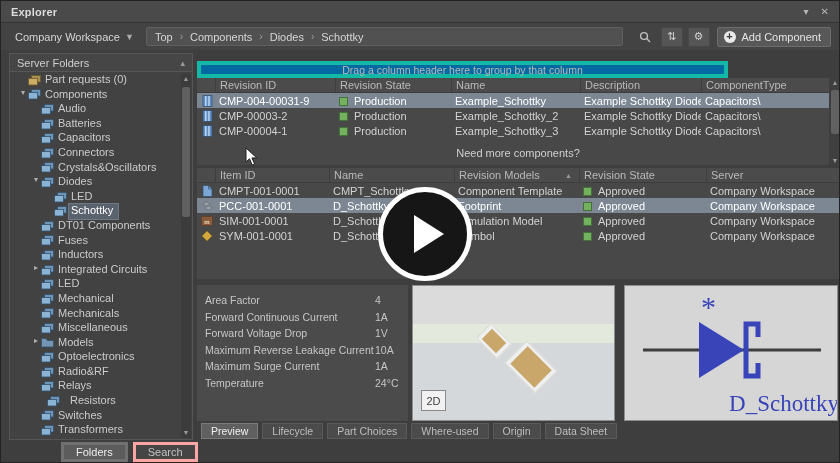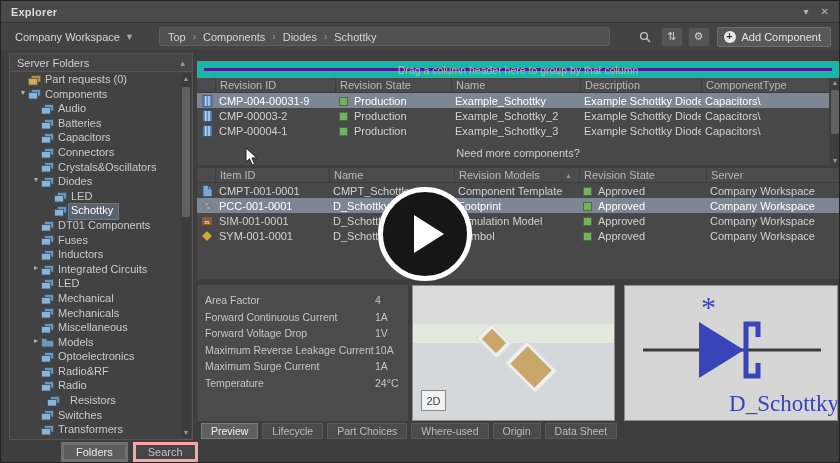--- a/index.html
+++ b/index.html
@@ -13,21 +13,21 @@
   .titlebar .title { font-weight:bold; color:#dcdcdc; letter-spacing:.2px; }
   .titlebar .spacer { flex:1; }
   .tb-ico { color:#b5b5b5; font-size:10px; margin-left:12px; cursor:default; }
 
   
   .toolbar { position:absolute; left:0; top:22px; width:100%; height:27px; background:#434343;
              display:flex; align-items:center; padding:0 8px; }
   .workspace { display:flex; align-items:center; gap:5px; color:#d6d6d6; padding:2px 6px; white-space:nowrap; }
   .workspace .caret { font-size:9px; color:#aaa; }
   .crumbfield { flex:1; height:19px; background:#515151; border:1px solid #5f5f5f; border-radius:2px;
-                display:flex; align-items:center; padding:0 8px; gap:7px; margin:0 19px; overflow:hidden; }
+                display:flex; align-items:center; padding:0 8px; gap:7px; margin:0 6px; overflow:hidden; }
   .crumb { color:#d6d6d6; white-space:nowrap; }
   .crumb-sep { color:#9f9f9f; font-size:10px; }
   .tool-btn { width:22px; height:20px; display:flex; align-items:center; justify-content:center;
               background:#555555; border:1px solid #474747; border-radius:2px; margin-left:5px; color:#cfcfcf; }
   .tool-btn.flat { background:transparent; border-color:transparent; }
   .add-btn { height:20px; display:flex; align-items:center; gap:6px; background:#585858;
              border:1px solid #6d6d6d; border-radius:2px; padding:0 9px 0 6px; margin-left:7px; color:#e3e3e3; white-space:nowrap; }
   .plus-circle { width:12px; height:12px; border-radius:50%; background:#e9e9e9; color:#3a3a3a;
                  font-weight:bold; font-size:11px; line-height:11px; text-align:center; }
 
@@ -45,22 +45,22 @@
   .tree-row .tlabel { padding:0 5px 0 2px; }
   .tree-row.sel .tlabel { background:#5a626e; color:#fff; outline:1px solid #6e7886; }
   .tree-scroll { position:absolute; right:1px; top:19px; width:10px; bottom:1px; background:#3c3c3c; }
   .tree-scroll .thumb { position:absolute; left:1px; right:1px; top:14px; height:130px; background:#606060; border-radius:2px; }
   .scroll-arr { position:absolute; left:0; width:100%; text-align:center; font-size:7px; color:#9a9a9a; }
   .side-tabs { position:absolute; left:60px; top:441px; display:flex; gap:5px; }
   .side-tab { padding:1px 12px; color:#c2c2c2; border:3px solid #fca5a5; background:#454545; }
   .side-tab.active { background:#5c5c5c; border-color:#707070; color:#ececec; }
 
   
-  .groupbar { position:absolute; left:196px; top:60px; width:642px; height:17px; background:#4c1d95;
-              border:7px solid #14b8a6; color:#b9b9b9; font-size:10.5px; display:flex; align-items:center; justify-content:center; }
+  .groupbar { position:absolute; left:196px; top:60px; width:531px; height:17px; background:#0369a1;
+              border:4px solid #14b8a6; color:#b9b9b9; font-size:10.5px; display:flex; align-items:center; justify-content:center; }
   .grid { position:absolute; background:#484848; }
   .g-header { display:flex; height:15px; background:#4b4b4b; border-bottom:1px solid #3d3d3d; color:#b9b9b9; }
   .g-header .cell { border-left:1px solid #3e3e3e; display:flex; align-items:center; }
   .g-header .cell:first-child { border-left:none; }
   .g-row { display:flex; height:15px; align-items:center; color:#d2d2d2; }
   .g-row.sel { background:#7c8793; color:#ffffff; }
   .cell { padding:0 4px; overflow:hidden; white-space:nowrap; flex:none; }
   .cell.icon { padding:0 2px 0 4px; display:flex; align-items:center; justify-content:center; }
   .state-box { display:inline-block; width:9px; height:9px; background:#74b15f; border:1px solid #44703a; margin-right:6px; vertical-align:-1px; }
   .sort-arr { margin-left:auto; font-size:7px; color:#9a9a9a; padding-right:3px; }
@@ -354,21 +354,21 @@
         <span class="tlabel">Radio&amp;RF</span>
       </div>
       <div class="tree-row" style="padding-left: 20px;">
         <span class="arrow"></span>
         <span class="ticon">
           <svg width="13" height="11" viewBox="0 0 13 11">
             <rect x="3.5" y="0.5" width="9" height="6.5" fill="#6e95b5" stroke="#33506b" stroke-width="0.8"></rect>
             <rect x="0.5" y="3.5" width="9" height="6.5" fill="#8ab3d4" stroke="#33506b" stroke-width="0.8"></rect>
           </svg>
         </span>
-        <span class="tlabel">Radio</span>
+        <span class="tlabel">Relays</span>
       </div>
       <div class="tree-row" style="padding-left: 20px; gap: 6px;">
         <span class="arrow"></span>
         <span class="ticon">
           <svg width="13" height="11" viewBox="0 0 13 11">
             <rect x="3.5" y="0.5" width="9" height="6.5" fill="#6e95b5" stroke="#33506b" stroke-width="0.8"></rect>
             <rect x="0.5" y="3.5" width="9" height="6.5" fill="#8ab3d4" stroke="#33506b" stroke-width="0.8"></rect>
           </svg>
         </span>
         <span class="tlabel">Resistors</span>

